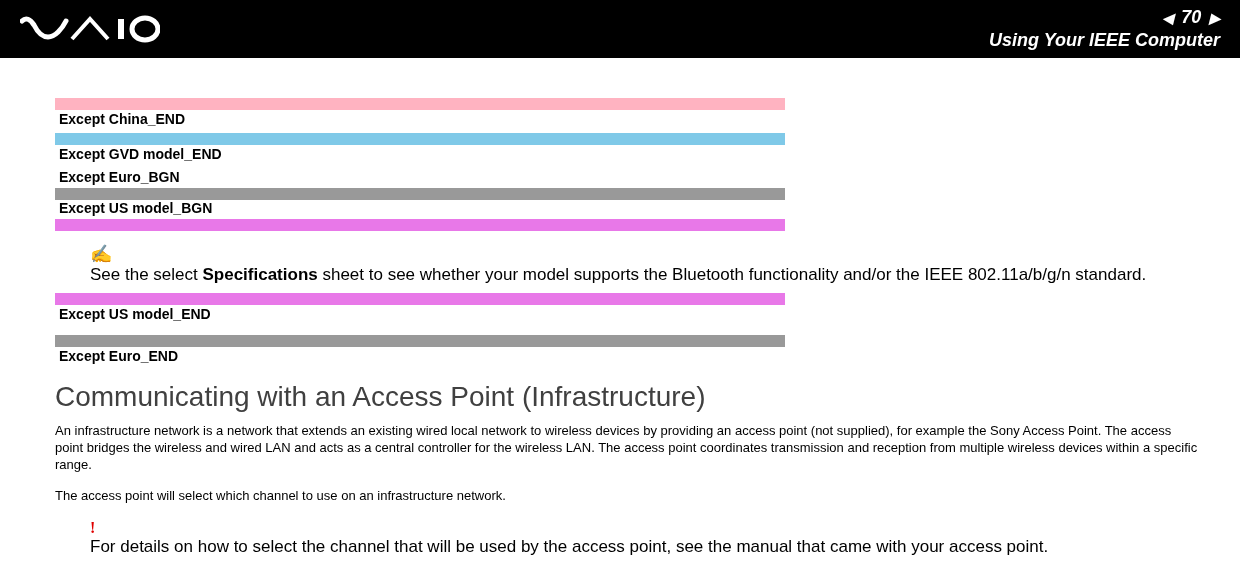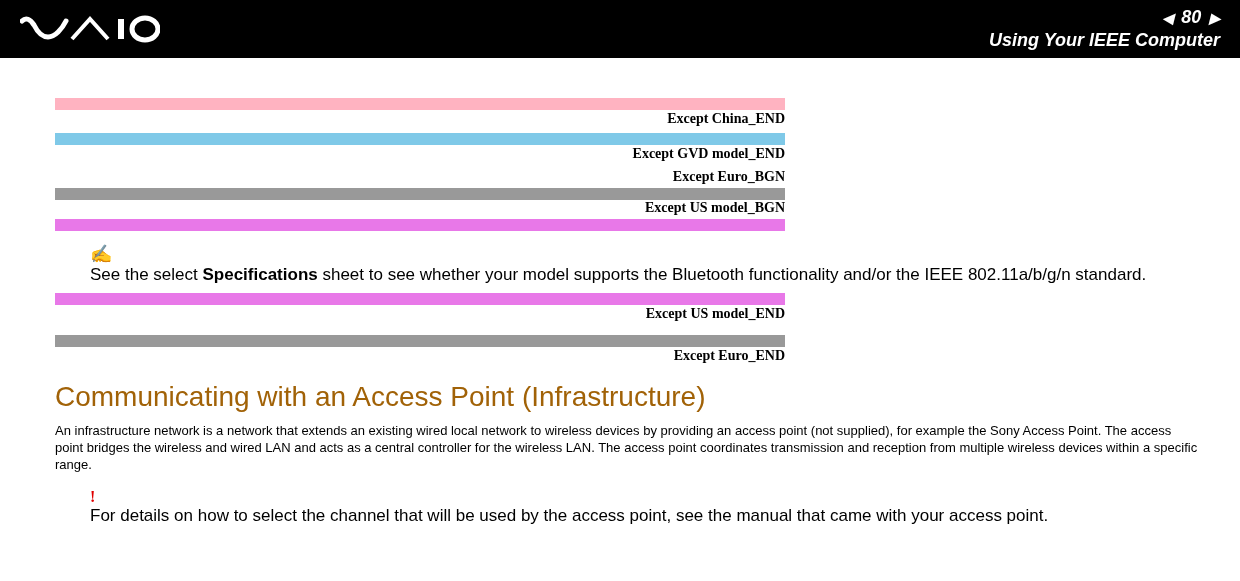--- a/index.html
+++ b/index.html
@@ -61,43 +61,42 @@
     }
     .tag-bar {
       height: 12px;
       width: 100%;
     }
     .bar-pink { background: #ffb3c1; }
     .bar-skyblue { background: #7fc9e8; }
     .bar-magenta { background: #e878e8; }
     .bar-gray { background: #999999; }
     .tag-label {
-      font-family: Liberation Serif, serif;
+      font-family: Liberation Sans, sans-serif;
       font-weight: bold;
       font-size: 14px;
       padding: 1px 0 3px 4px;
-      text-align: right;
     }
     .note-block {
       margin: 12px 0 8px 35px;
     }
     .note-icon {
       font-family: "Segoe Script", cursive;
       font-size: 18px;
     }
     .note-text {
       font-family: "Arial Narrow", Arial, sans-serif;
       font-size: 17px;
       font-stretch: condensed;
     }
     .note-bold {
       font-weight: bold;
     }
     .section-heading {
-      color: #a16207;
+      color: #404040;
       font-size: 28px;
       font-weight: normal;
       margin: 14px 0 10px 0;
     }
     .body-para {
       font-size: 13px;
       line-height: 1.3;
       margin-bottom: 14px;
     }
     .warn-block {
@@ -125,21 +124,21 @@
       <path d="M2,6 C6,2 10,4 14,10 C18,18 22,22 28,22 C35,22 42,14 46,6" stroke="white" stroke-width="5" fill="none" stroke-linecap="round"></path>
       <path d="M46,6 L64,24 M64,6 L81,24" stroke="white" stroke-width="0" fill="none"></path>
       <path d="M52,24 L70,4 L88,24" stroke="white" stroke-width="4" fill="none" stroke-linejoin="miter"></path>
       <rect x="98" y="4" width="6" height="20" fill="white"></rect>
       <ellipse cx="125" cy="14" rx="13" ry="11" fill="none" stroke="white" stroke-width="5"></ellipse>
     </svg>
   </div>
   <div class="header-right">
     <div class="page-nav">
       <span class="nav-arrow">◀</span>
-      <span class="page-num">80</span>
+      <span class="page-num">70</span>
       <span class="nav-arrow">▶</span>
     </div>
     <div class="subtitle">Using Your IEEE Computer</div>
   </div>
 </div>
 
 <div class="content">
 
   <div class="tag-block">
     <div class="tag-bar bar-pink"></div>
@@ -174,19 +173,20 @@
   </div>
 
   <div class="tag-block" style="margin-top:10px">
     <div class="tag-bar bar-gray"></div>
     <div class="tag-label">Except Euro_END</div>
   </div>
 
   <h2 class="section-heading">Communicating with an Access Point (Infrastructure)</h2>
 
   <p class="body-para">An infrastructure network is a network that extends an existing wired local network to wireless devices by providing an access point (not supplied), for example the Sony Access Point. The access point bridges the wireless and wired LAN and acts as a central controller for the wireless LAN. The access point coordinates transmission and reception from multiple wireless devices within a specific range.</p>
+  <p class="body-para">The access point will select which channel to use on an infrastructure network.</p>
 
   <div class="warn-block">
     <div class="warn-icon">!</div>
     <div class="warn-text">For details on how to select the channel that will be used by the access point, see the manual that came with your access point.</div>
   </div>
 
 </div>
 
 </body></html>

